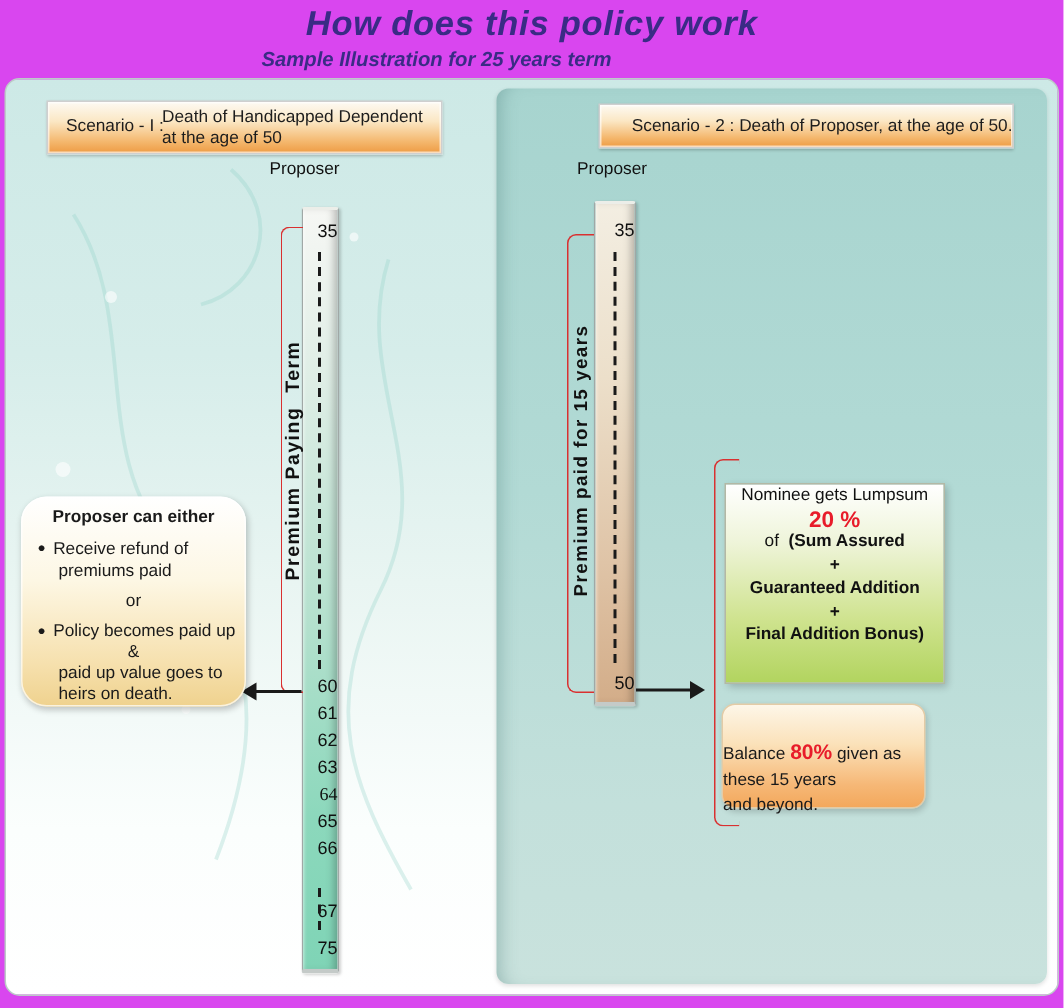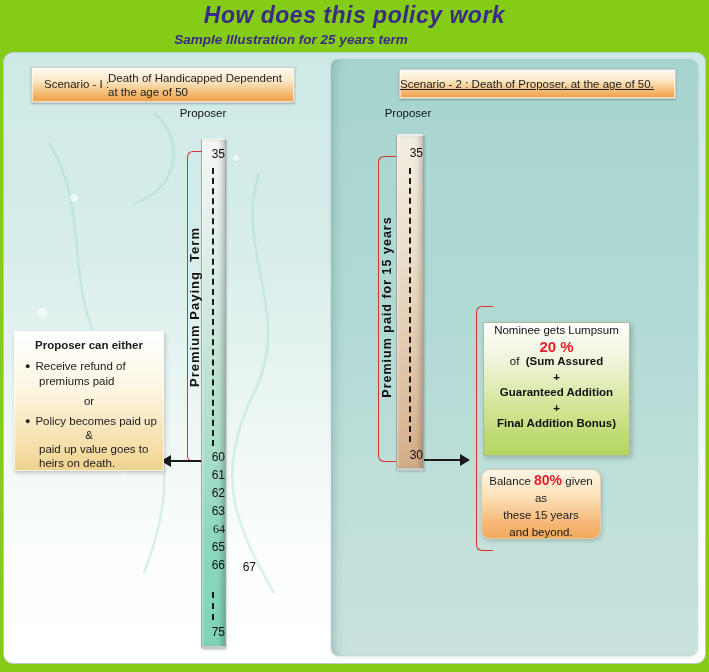--- a/index.html
+++ b/index.html
@@ -1,18 +1,18 @@
 <!DOCTYPE html>
 <html><head>
 <meta charset="utf-8">
 <style>
   html,body{margin:0;padding:0;background:#ffffff;}
   .canvas{
     position:relative;width:709px;height:672px;overflow:hidden;
-    font-family:"Liberation Sans", sans-serif;background:#84cc16;
+    font-family:"Liberation Sans", sans-serif;background:#d946ef;
   }
   .page-title{
     position:absolute;top:2px;left:0;width:709px;text-align:center;
     font-size:23px;font-weight:bold;font-style:italic;color:#3a2b85;letter-spacing:.5px;
   }
   .page-subtitle{
     position:absolute;top:32px;left:0;width:582px;text-align:center;
     font-size:13.5px;font-weight:bold;font-style:italic;color:#3a2b85;
   }
   .outer-panel{
@@ -28,21 +28,21 @@
   .decor{position:absolute;left:0;top:0;pointer-events:none;}
   .scen-header{
     position:absolute;border:1px solid #cfcfcf;
     background:linear-gradient(180deg,#fdfaf3 0%,#fbe7c4 38%,#f4b76d 78%,#ee9c44 100%);
     box-shadow:0 1px 2px rgba(0,0,0,.25), inset 0 0 0 1px rgba(255,255,255,.65);
     color:#1d1d1d;font-size:11.5px;
   }
   .scen1-header{left:27px;top:14px;width:262px;height:34px;}
   .scen1-label{position:absolute;left:12px;top:10px;}
   .scen1-desc{position:absolute;left:76px;top:3px;line-height:14px;}
-  .scen2-header{left:395px;top:16px;width:275px;height:28px;text-align:left;line-height:28px;text-decoration:underline;}
+  .scen2-header{left:395px;top:16px;width:275px;height:28px;text-align:right;line-height:28px;}
   .proposer-label{position:absolute;top:54px;width:72px;text-align:center;font-size:11.5px;color:#111;}
   .bar{
     position:absolute;border:1px solid #a0a8a6;border-radius:2px;
     box-shadow:inset -5px 0 6px -3px rgba(0,0,0,.28), inset 2px 0 3px -2px rgba(255,255,255,.85), 1px 1px 2px rgba(0,0,0,.18);
     border-bottom:3px solid #c4cac8;border-top:2px solid #eceee9;
   }
   .bar-left{
     left:197px;top:85px;width:23px;height:506px;
     background:linear-gradient(180deg,#f6f7f4 0%,#dfeee6 22%,#b3e0cd 55%,#8cd8bc 80%,#7fd4b6 100%);
   }
@@ -61,41 +61,41 @@
   .bracket-lt{border-top:1.5px solid #d93030;border-top-left-radius:6px;}
   .bracket-lb{border-bottom:1.5px solid #d93030;border-bottom-left-radius:6px;}
   .arrow-line{position:absolute;height:0;border-top:2px solid #1a1a1a;}
   .arrow-head{position:absolute;width:0;height:0;}
   .head-left{border-top:6px solid transparent;border-bottom:6px solid transparent;border-right:10px solid #1a1a1a;}
   .head-right{border-top:6px solid transparent;border-bottom:6px solid transparent;border-left:10px solid #1a1a1a;}
   .info-box{
     position:absolute;left:10px;top:278px;width:150px;height:140px;
     background:linear-gradient(180deg,#ffffff 0%,#fdf7e4 40%,#f6e0ad 80%,#efd28e 100%);
     box-shadow:1px 2px 4px rgba(0,0,0,.22), inset 0 0 0 1px rgba(255,255,255,.7);
-    font-size:11.5px;color:#1a1a1a;
+    font-size:11.5px;color:#1a1a1a;border-radius:17px;
   }
   .info-box .line{position:absolute;white-space:nowrap;}
   .bullet{font-size:9px;position:relative;top:-1px;margin-right:5px;}
   .lump-box{
     position:absolute;left:479px;top:269px;width:147px;height:134px;
     border:1px solid #b3b8a5;
     background:linear-gradient(180deg,#ffffff 0%,#eef4d8 30%,#cfe38f 68%,#b2d45f 100%);
     box-shadow:2px 2px 5px rgba(0,0,0,.2);
     display:flex;flex-direction:column;align-items:center;
     font-size:11.5px;color:#111;text-align:center;box-sizing:border-box;
   }
   .lump-box .l{line-height:15.5px;}
   .pct-big{color:#e81c2a;font-weight:bold;font-size:15px;line-height:17px;}
   .bold{font-weight:bold;}
   .ann-box{
-    position:absolute;left:477px;top:416px;width:120px;height:70px;border-radius:9px;
+    position:absolute;left:477px;top:416px;width:136px;height:70px;border-radius:9px;
     border:1px solid #e3cba6;
     background:linear-gradient(180deg,#fdf6e8 0%,#fbe2ba 38%,#f6b877 78%,#f3a85c 100%);
     box-shadow:1px 2px 4px rgba(0,0,0,.18);
-    font-size:11.5px;color:#1a1a1a;text-align:center;padding-top:2px;box-sizing:border-box;
+    font-size:11.5px;color:#1a1a1a;padding-top:23px;box-sizing:border-box;
   }
   .ann-box .l{line-height:17px;}
   .pct-mid{color:#e81c2a;font-weight:bold;font-size:14px;}
 </style>
 </head>
 <body>
 
 <div class="canvas">
 
   <div class="page-title">How does this policy work</div>
@@ -146,29 +146,29 @@
     <div class="bar bar-left">
       <span class="tick" style="top:7px;">35</span>
       <div class="dash-line" style="left:10px;top:28px;height:278px;"></div>
       <span class="tick" style="top:310px;">60</span>
       <span class="tick" style="top:328px;">61</span>
       <span class="tick" style="top:346px;">62</span>
       <span class="tick" style="top:364px;">63</span>
       <span class="tick" style="top:382px;font-family:Liberation Serif, serif;">64</span>
       <span class="tick" style="top:400px;">65</span>
       <span class="tick" style="top:418px;">66</span>
-      <span class="tick" style="top:420px;padding-left:31px;">67</span>
+      <span class="tick" style="top:460px;">67</span>
       <div class="dash-line" style="left:10px;top:452px;height:28px;"></div>
       <span class="tick" style="top:485px;">75</span>
     </div>
 
     <div class="bar bar-right">
       <span class="tick" style="top:10px;">35</span>
       <div class="dash-line" style="left:12px;top:32px;height:274px;"></div>
-      <span class="tick" style="top:312px;">30</span>
+      <span class="tick" style="top:312px;">50</span>
     </div>
 
     <div class="axis-label" style="left:81px;top:246px;">Premium Paying  Term</div>
     <div class="axis-label" style="left:274px;top:246px;font-size:12.5px;">Premium paid for 15 years</div>
 
     <div class="bracket bracket-lt bracket-lb" style="left:183px;top:98px;width:14px;height:309px;"></div>
 
     <div class="arrow-line" style="left:166px;top:407px;width:31px;"></div>
     <div class="arrow-head head-left" style="left:157px;top:402px;"></div>
 

